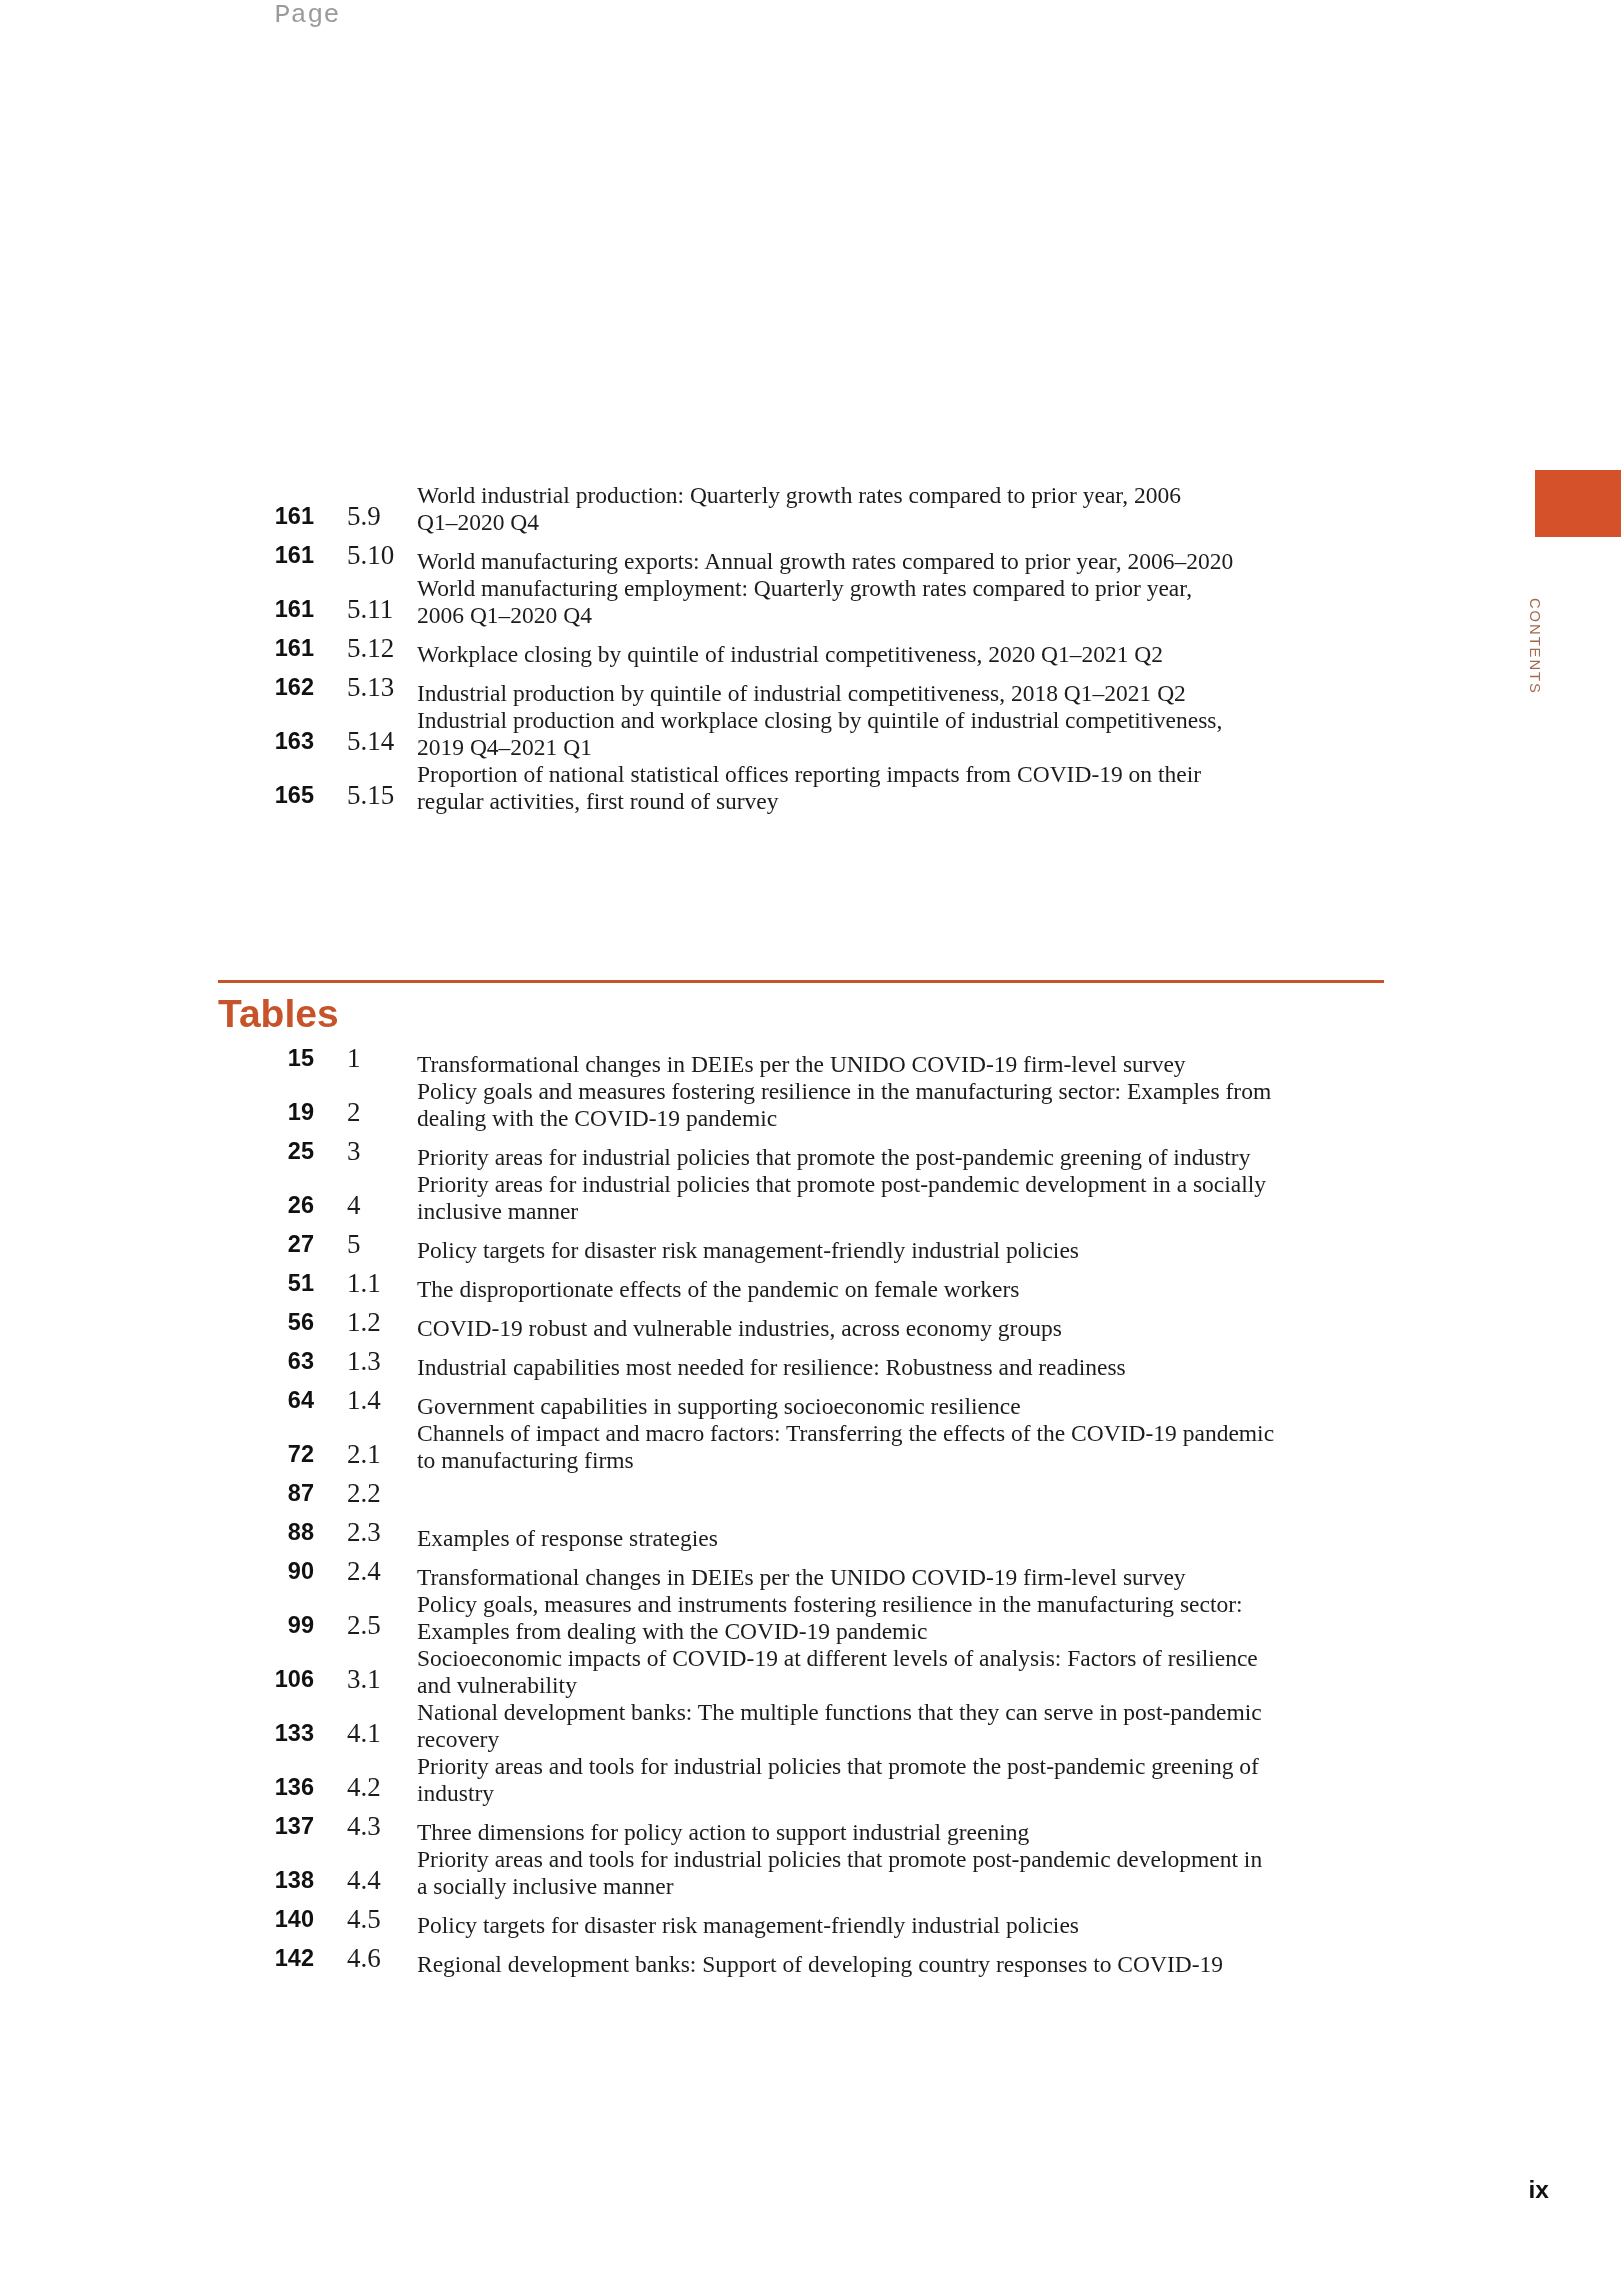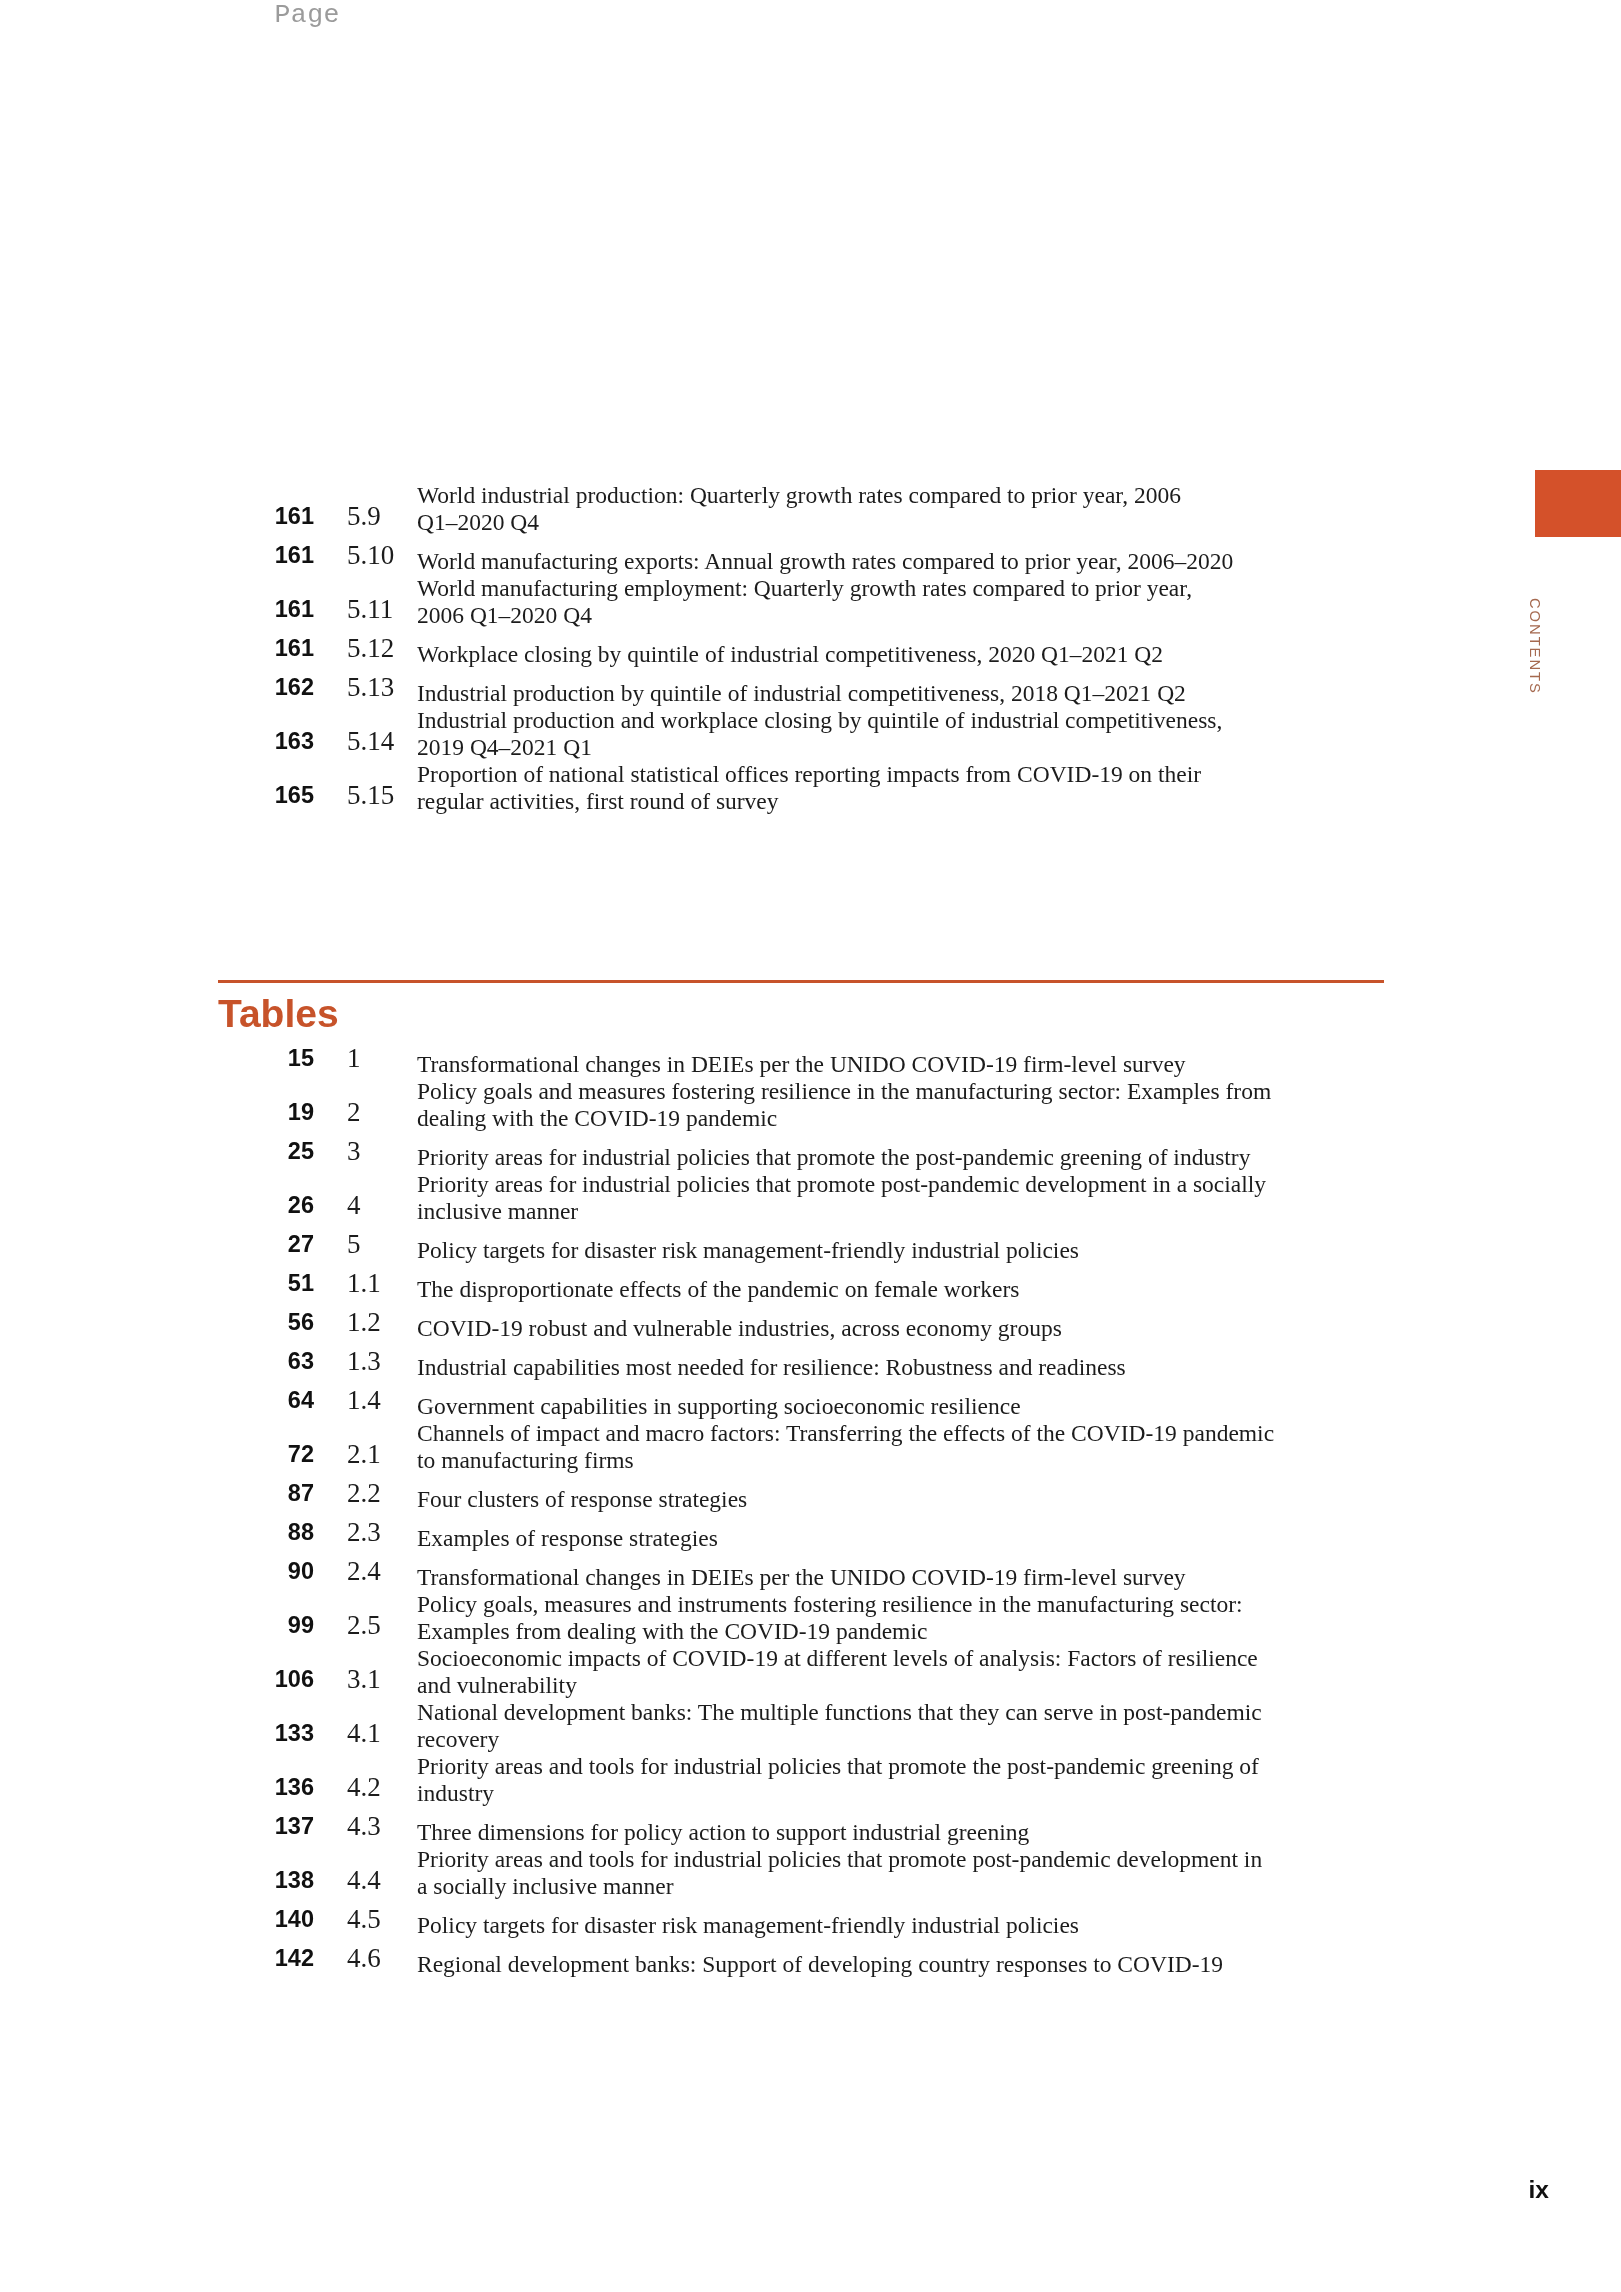--- a/index.html
+++ b/index.html
@@ -157,21 +157,20 @@
   </div>
     <div class="toc-row">
     <span class="col-page">72</span>
     <span class="col-num">2.1</span>
     <span class="col-desc">Channels of impact and macro factors: Transferring the effects of the COVID-19 pandemic
 to manufacturing firms</span>
   </div>
     <div class="toc-row">
     <span class="col-page">87</span>
     <span class="col-num">2.2</span>
-    <span class="col-desc">Four clusters of response strategies</span>
   </div>
     <div class="toc-row">
     <span class="col-page">88</span>
     <span class="col-num">2.3</span>
     <span class="col-desc">Examples of response strategies</span>
   </div>
     <div class="toc-row">
     <span class="col-page">90</span>
     <span class="col-num">2.4</span>
     <span class="col-desc">Transformational changes in DEIEs per the UNIDO COVID-19 firm-level survey</span>

